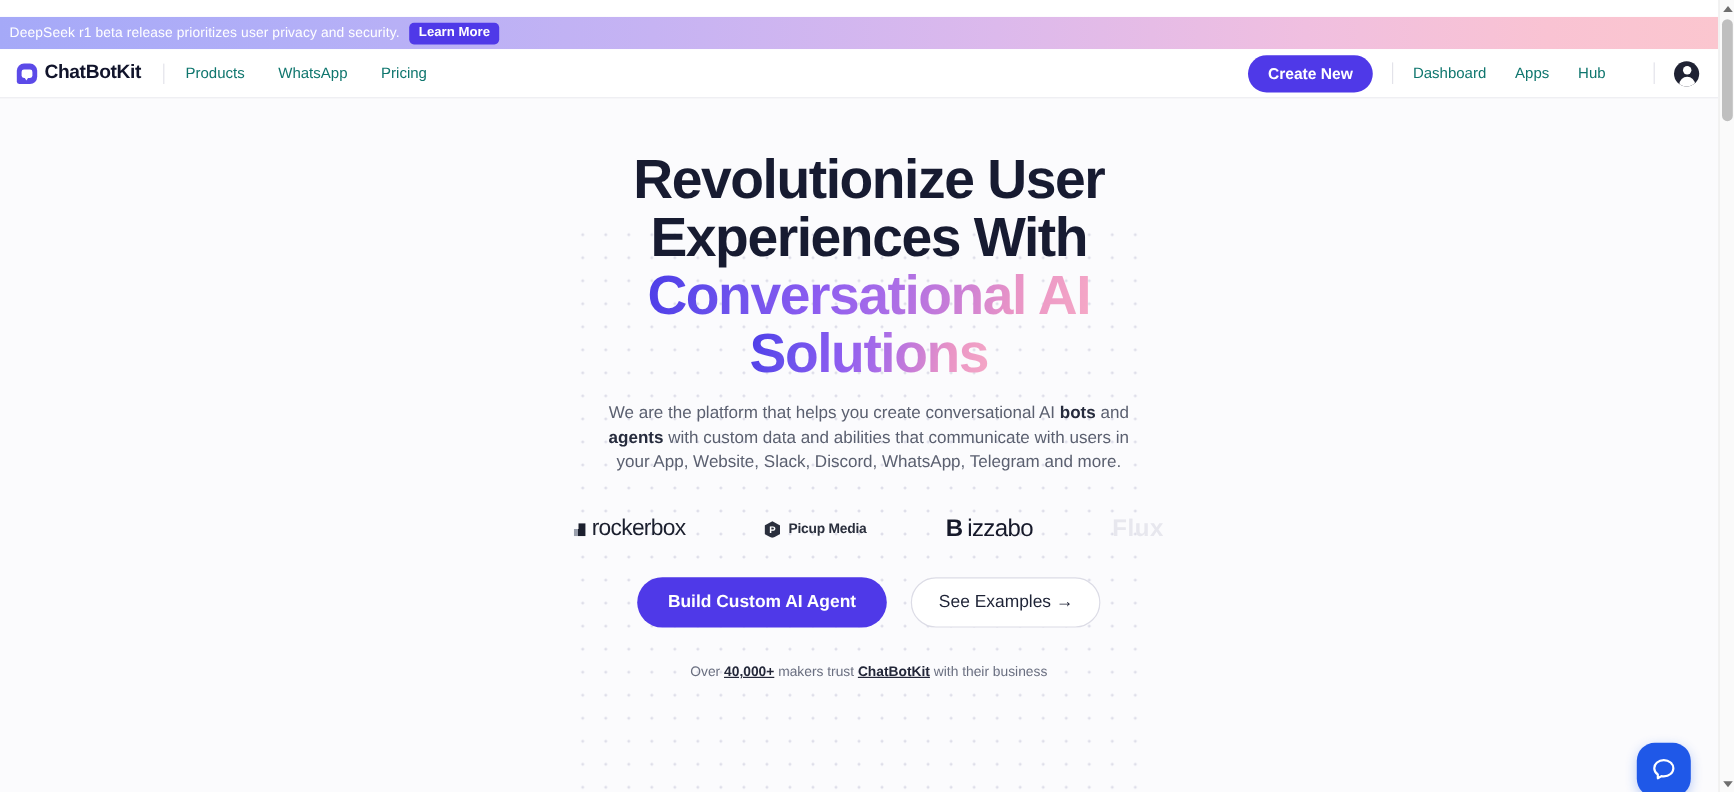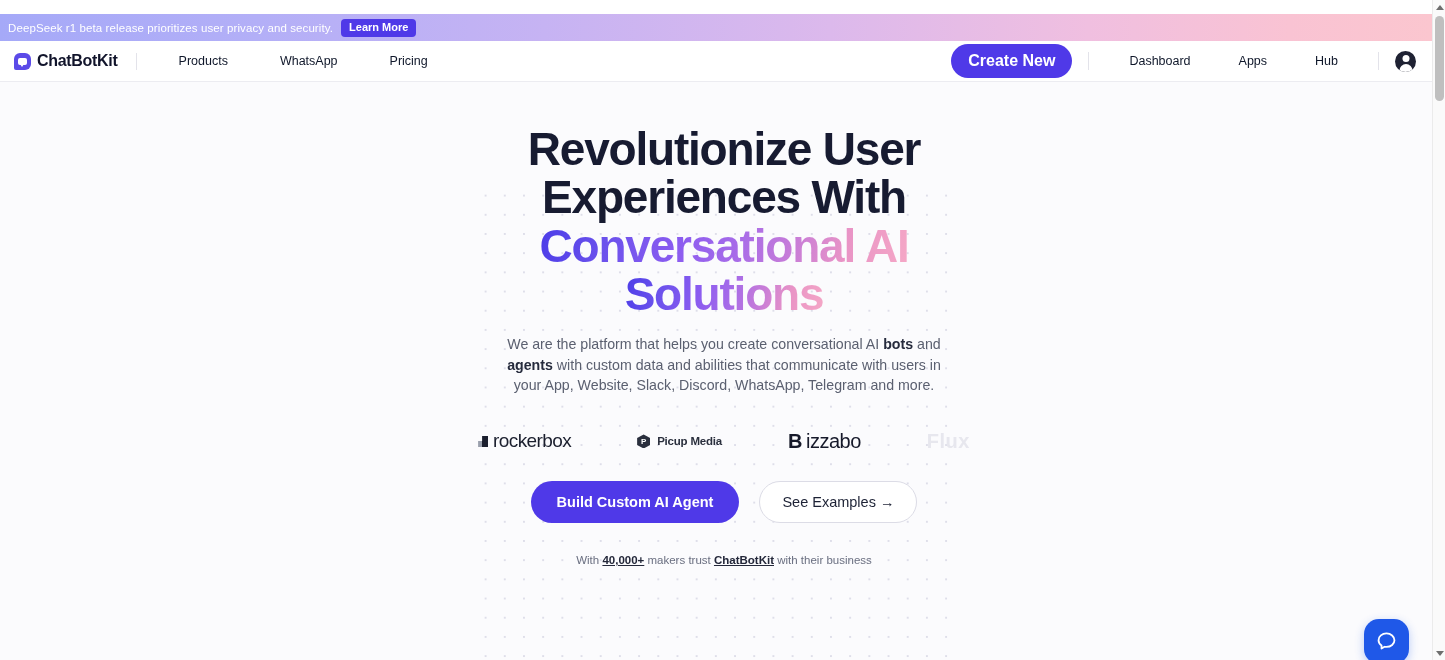--- a/index.html
+++ b/index.html
@@ -95,33 +95,32 @@
     letter-spacing:-0.3px;
   }
   .nav-div {
     width:1px; height:17px;
     background:#e3e3ea;
     margin:0 18px;
   }
   .nav-links { display:flex; align-items:center; gap:28px; }
   .nav-link {
     font-size:12.5px;
-    color:#0f172a;
-    cursor:pointer;
-    white-space:nowrap;
-    margin-left:24px;
+    color:#0f766e;
+    cursor:pointer;
+    white-space:nowrap;
   }
   .nav-right {
     margin-left:auto;
     display:flex; align-items:center; gap:0;
   }
   .create-btn {
     background:#4f39e8;
     color:#ffffff;
-    font-size:16px;
+    font-size:13px;
     font-weight:bold;
     border:none;
     border-radius:999px;
     padding:8px 17px;
     cursor:pointer;
     white-space:nowrap;
     font-family:"Liberation Sans", sans-serif;
   }
   .nav-sep { width:1px; height:18px; background:#e3e3ea; margin:0 16px; }
   .nav-right .nav-link { margin-right:24px; }
@@ -391,21 +390,21 @@
           <span>Flux</span>
         </span>
       </div>
 
       <div id="cta-row">
         <button class="cta-primary">Build Custom AI Agent</button>
         <button class="cta-secondary">See Examples →</button>
       </div>
 
       <div id="trust">
-        <span>With </span><b>40,000+</b><span> makers trust </span><b>ChatBotKit</b><span> with their business</span>
+        <span>Over </span><b>40,000+</b><span> makers trust </span><b>ChatBotKit</b><span> with their business</span>
       </div>
     </div>
 
     <div id="chat-widget">
       <svg width="23" height="23" viewBox="0 0 24 24">
         <path d="M12 3.6c-4.6 0-8.3 3.1-8.3 7 0 2.2 1.2 4.2 3.1 5.5v3.3l3.2-1.9c.65.13 1.32.2 2 .2 4.6 0 8.3-3.1 8.3-7s-3.7-7.1-8.3-7.1z" fill="none" stroke="#ffffff" stroke-width="1.9" stroke-linejoin="round"></path>
       </svg>
     </div>
   </div>
 </div>

